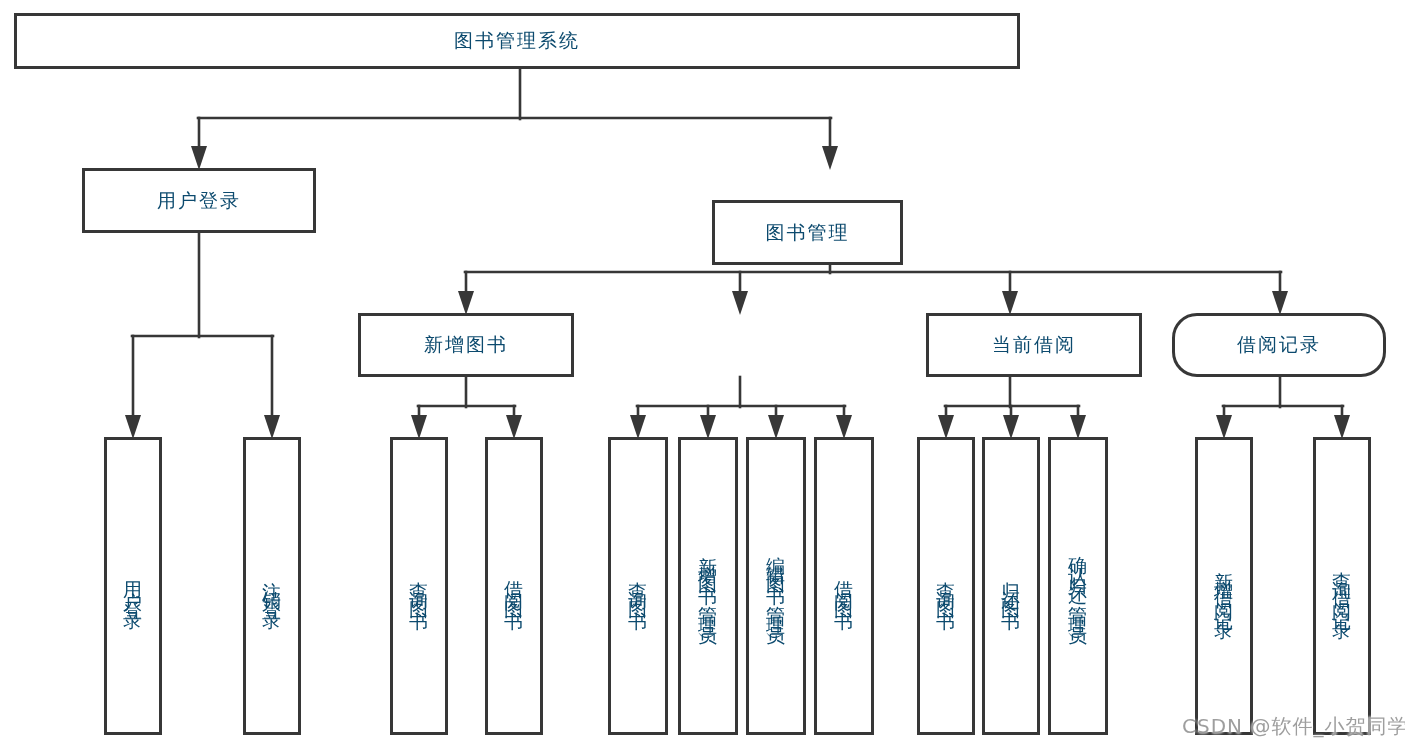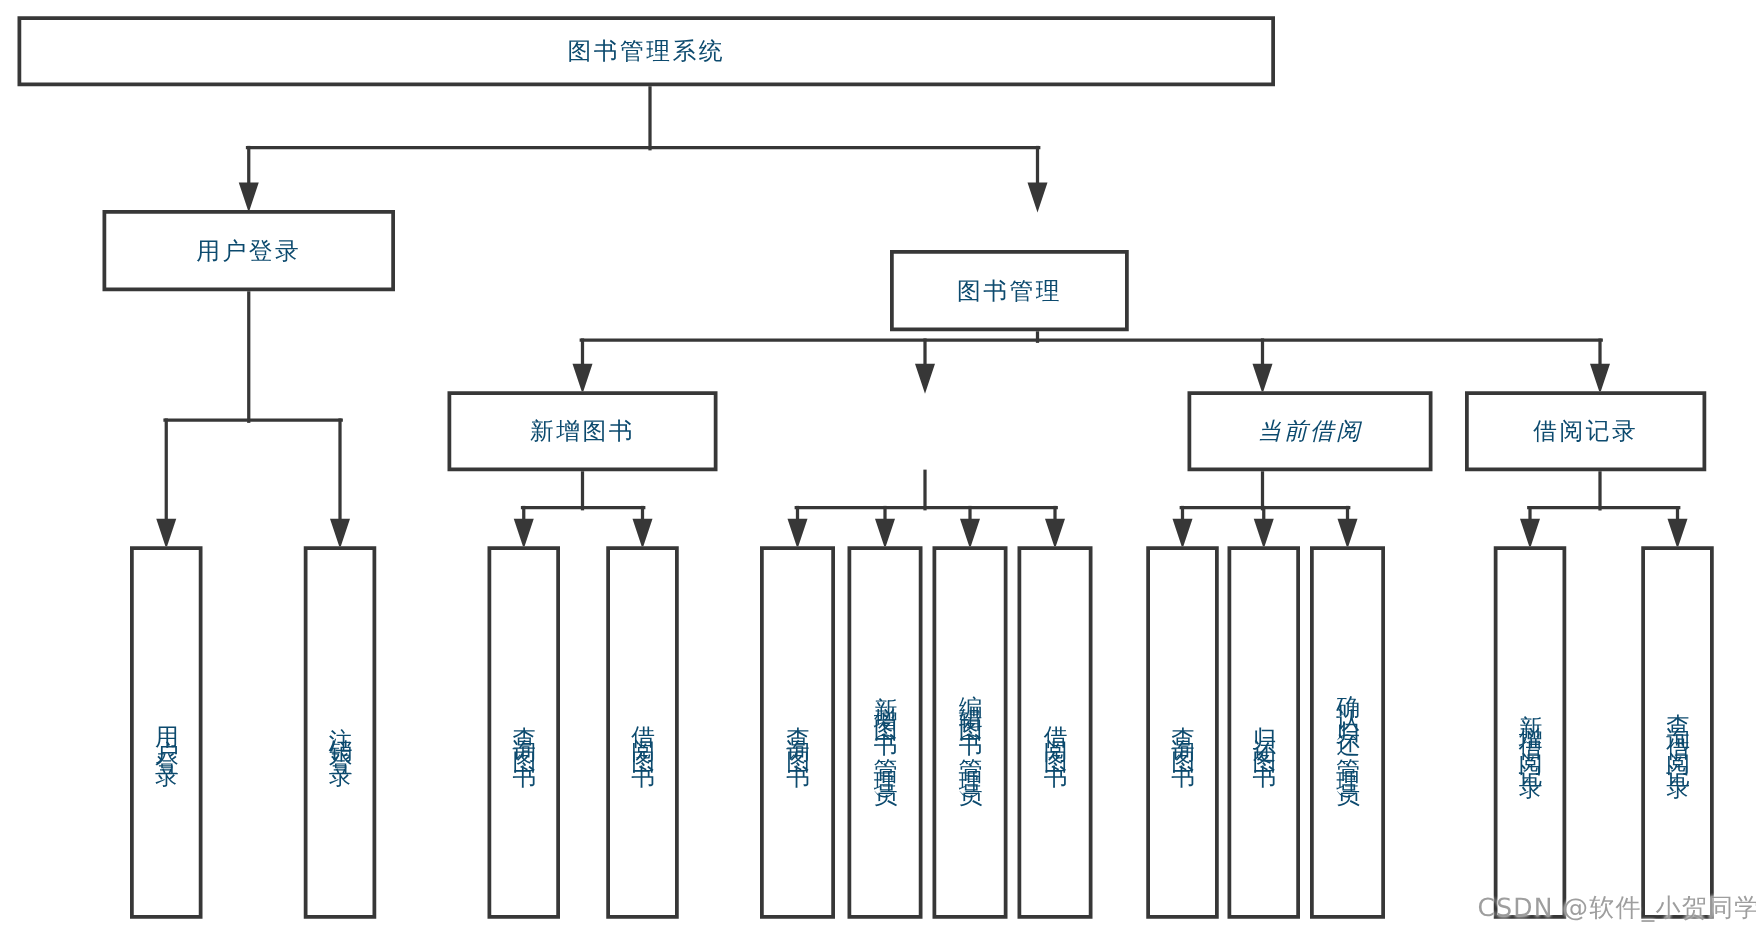--- a/index.html
+++ b/index.html
@@ -113,22 +113,22 @@
       <polygon points="1334,415 1350,415 1342,439" stroke="none"></polygon>
     </g>
   </svg>
 
   <div class="node h-node" style="left:14px;top:13px;width:1006px;height:56px;">图书管理系统</div>
 
   <div class="node h-node" style="left:82px;top:168px;width:234px;height:65px;">用户登录</div>
   <div class="node h-node" style="left:712px;top:168px;width:191px;height:65px;margin-top:32px;">图书管理</div>
 
   <div class="node h-node" style="left:358px;top:313px;width:216px;height:64px;">新增图书</div>
-  <div class="node h-node" style="left:950px;top:313px;width:196px;height:64px;font-style:italic;">当前借阅</div>
-  <div class="node h-node" style="left:1172px;top:313px;width:193px;height:64px;">借阅记录</div>
+  <div class="node h-node" style="left:926px;top:313px;width:216px;height:64px;">当前借阅</div>
+  <div class="node h-node" style="left:1172px;top:313px;width:214px;height:64px;border-radius:25px;">借阅记录</div>
 
   <div class="node v-node" style="left:104px;top:437px;width:58px;height:298px;">用户登录</div>
   <div class="node v-node" style="left:243px;top:437px;width:58px;height:298px;">注销登录</div>
 
   <div class="node v-node" style="left:390px;top:437px;width:58px;height:298px;">查询图书</div>
   <div class="node v-node" style="left:485px;top:437px;width:58px;height:298px;">借阅图书</div>
 
   <div class="node v-node" style="left:608px;top:437px;width:60px;height:298px;">查询图书</div>
   <div class="node v-node" style="left:678px;top:437px;width:60px;height:298px;">新增图书（管理员）</div>
   <div class="node v-node" style="left:746px;top:437px;width:60px;height:298px;">编辑图书（管理员）</div>

